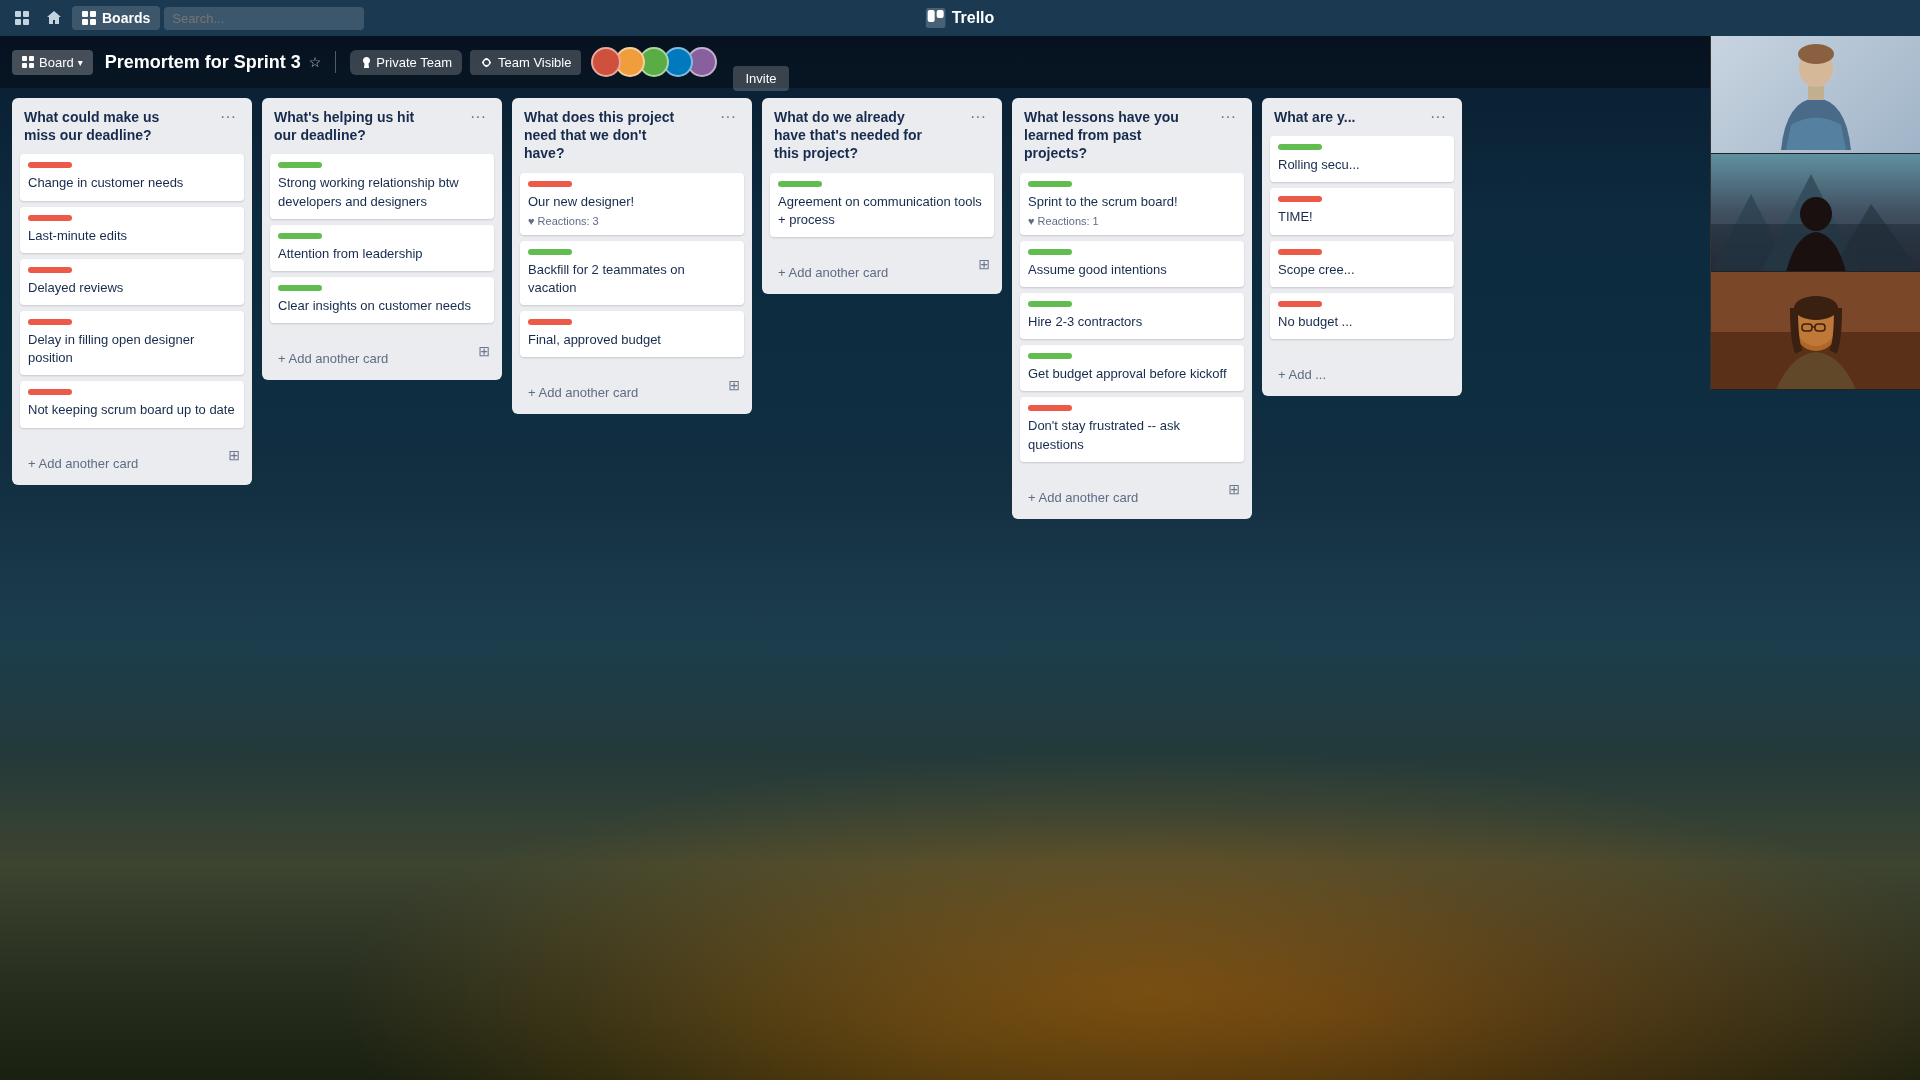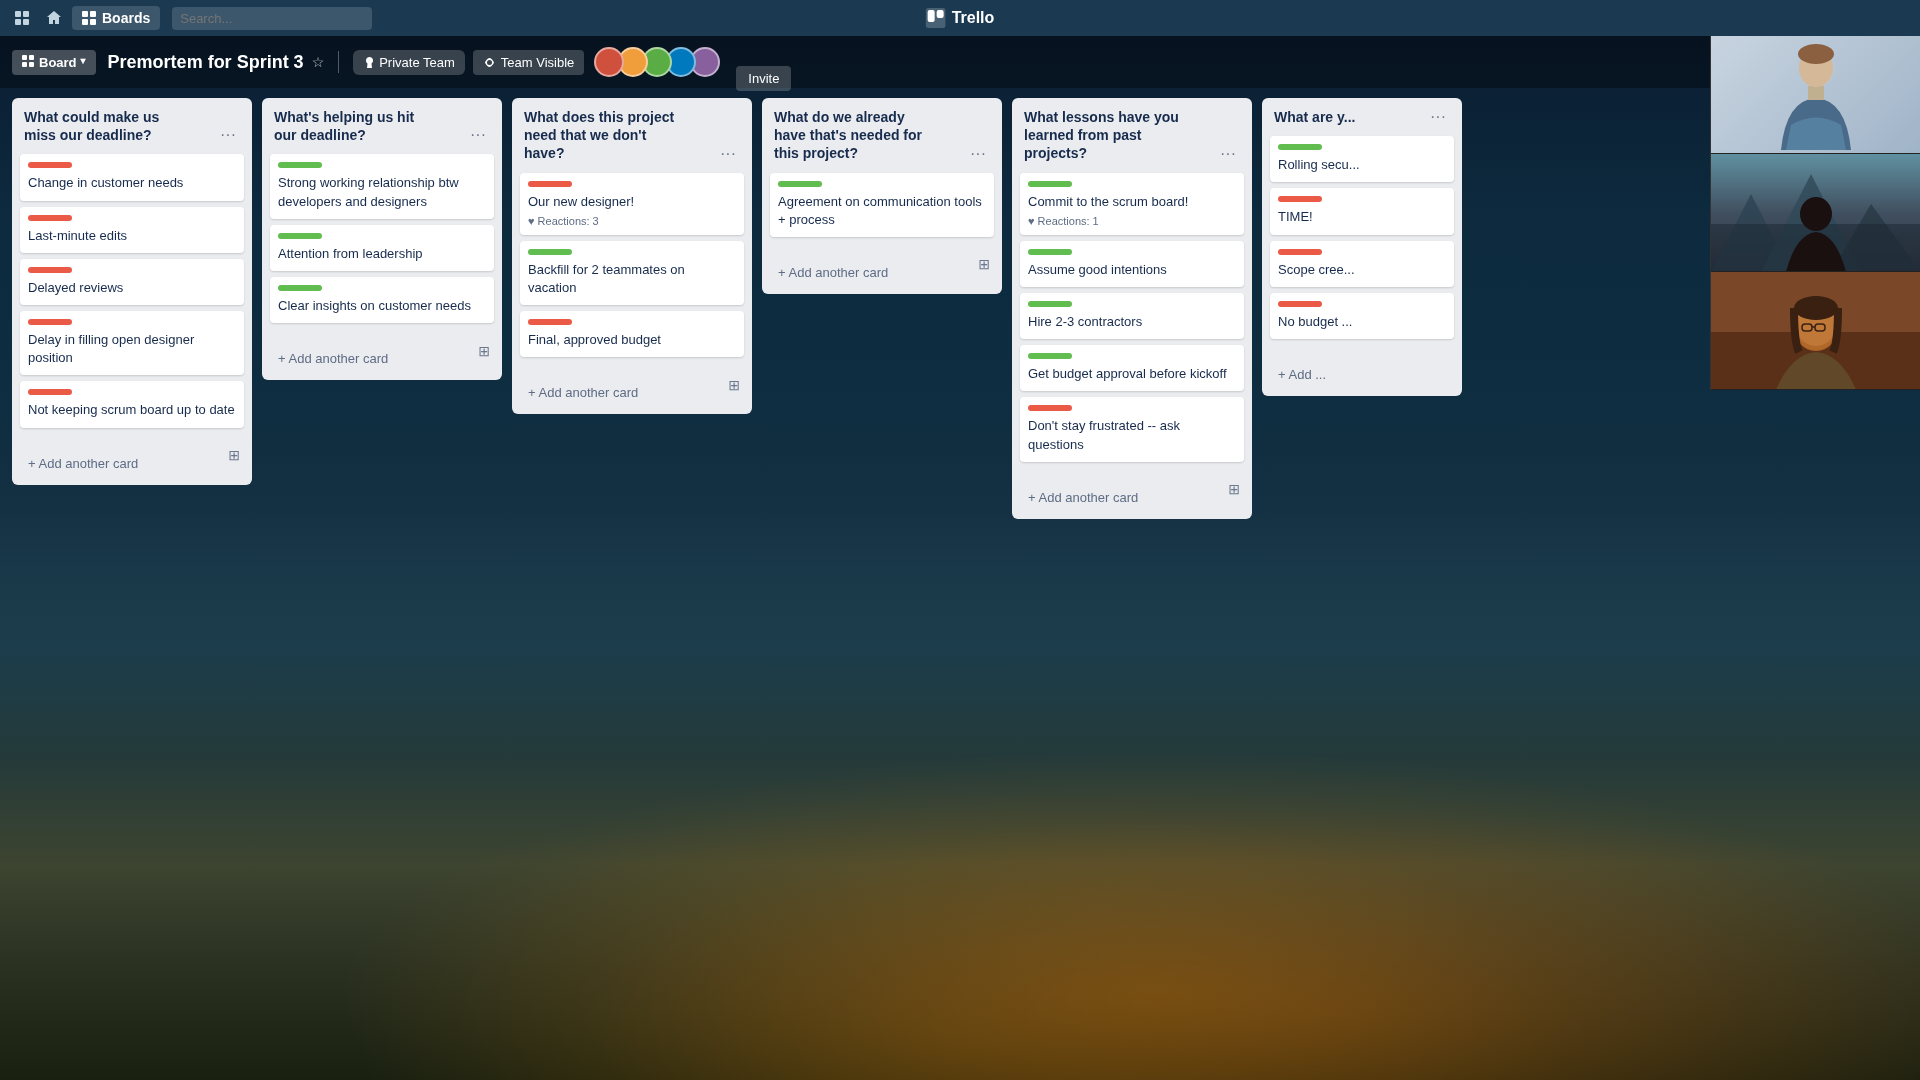--- a/index.html
+++ b/index.html
@@ -48,21 +48,20 @@
       padding: 4px 10px;
       color: #fff;
       font-size: 14px;
       font-weight: 600;
       cursor: pointer;
       display: flex; align-items: center; gap: 6px;
     }
     .search-area {
       flex: 1;
       max-width: 200px;
-      margin-left: 8px;
     }
     .search-input {
       background: rgba(255,255,255,0.15);
       border: none;
       border-radius: 4px;
       padding: 4px 8px;
       color: #c2d4e0;
       font-size: 13px;
       width: 100%;
     }
@@ -86,23 +85,23 @@
       align-items: center;
       padding: 0 12px;
       gap: 8px;
     }
     .board-btn {
       background: rgba(255,255,255,0.25);
       border-radius: 4px;
       padding: 5px 10px;
       color: #fff;
       font-size: 13px;
-      font-weight: 700;
-      cursor: pointer;
-      display: flex; align-items: flex-start; gap: 4px;
+      font-weight: 400;
+      cursor: pointer;
+      display: flex; align-items: center; gap: 4px;
     }
     .board-title {
       color: #fff;
       font-size: 18px;
       font-weight: 700;
       margin-left: 4px;
     }
     .star-icon { color: rgba(255,255,255,0.7); cursor: pointer; font-size: 14px; }
     .divider-v { width: 1px; height: 22px; background: rgba(255,255,255,0.3); margin: 0 6px; }
     .visibility-btn {
@@ -164,21 +163,21 @@
       border-radius: 6px;
       width: 240px;
       min-width: 240px;
       padding: 8px;
       max-height: 700px;
       overflow-y: auto;
     }
     .list-header {
       display: flex;
       justify-content: space-between;
-      align-items: flex-end;
+      align-items: flex-start;
       margin-bottom: 8px;
       padding: 2px 4px;
       gap: 32px;
     }
     .list-title {
       font-size: 14px;
       font-weight: 700;
       color: #172b4d;
       line-height: 1.3;
       flex: 1;
@@ -453,21 +452,21 @@
     </div>
   </div>
 
   <div class="list">
     <div class="list-header">
       <div class="list-title">What lessons have you learned from past projects?</div>
       <div class="list-menu">···</div>
     </div>
     <div class="card">
       <div class="card-label label-green"></div>
-      <div class="card-text">Commit to the scrum board!</div>
+      <div class="card-text">Sprint to the scrum board!</div>
       <div class="card-reaction">♥ Reactions: 1</div>
     </div>
     <div class="card">
       <div class="card-label label-green"></div>
       <div class="card-text">Assume good intentions</div>
     </div>
     <div class="card">
       <div class="card-label label-green"></div>
       <div class="card-text">Hire 2-3 contractors</div>
     </div>

